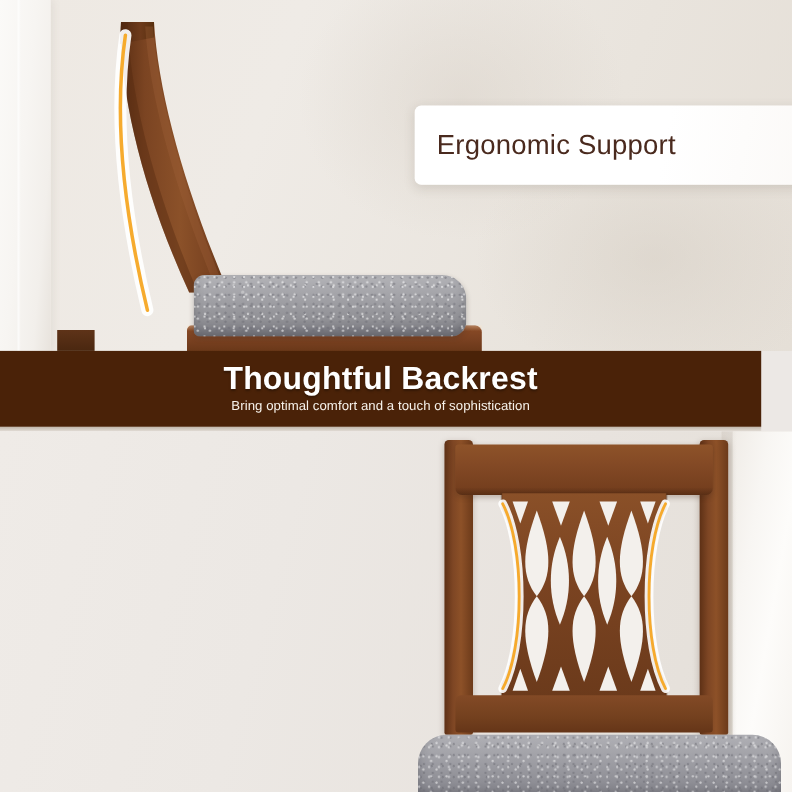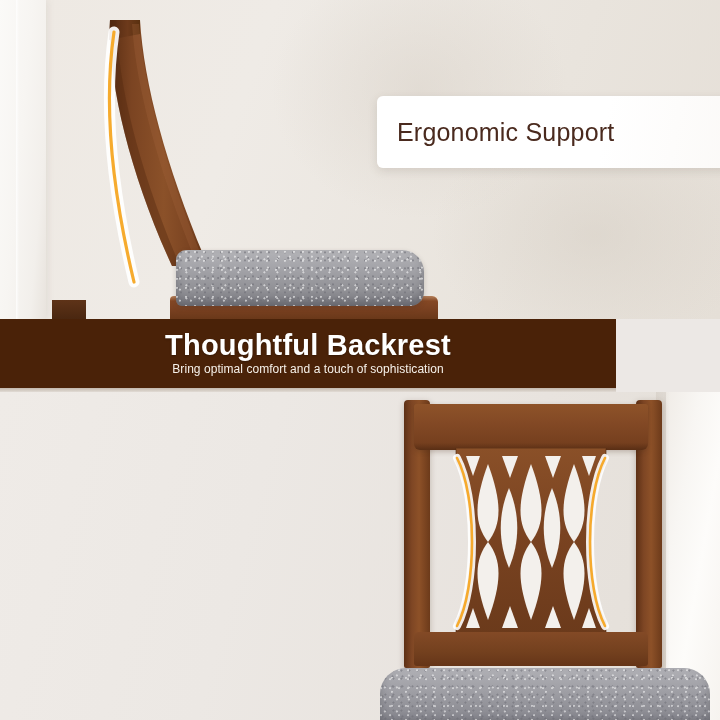--- a/index.html
+++ b/index.html
@@ -85,21 +85,21 @@
     background:linear-gradient(180deg,rgba(255,225,190,.35),rgba(255,225,190,0));
   }
   
   .leg-hint{
     position:absolute;left:52px;top:300px;width:34px;height:19px;
     background:linear-gradient(180deg,#5e3318,#4a2710);
   }
 
   
   .banner{
-    position:absolute;left:0;top:319px;width:616px;height:69px;
+    position:absolute;left:0;top:319px;width:692px;height:69px;
     background:#4a2208;
     display:flex;flex-direction:column;align-items:center;justify-content:center;
     text-align:center;
   }
   .banner::after{
     content:"";position:absolute;left:0;bottom:-4px;width:100%;height:4px;
     background:linear-gradient(180deg,#a08f7d 0%,#d9d2c9 100%);opacity:.55;
   }
   .banner-title{
     color:#ffffff;font-size:29px;font-weight:bold;letter-spacing:.2px;

